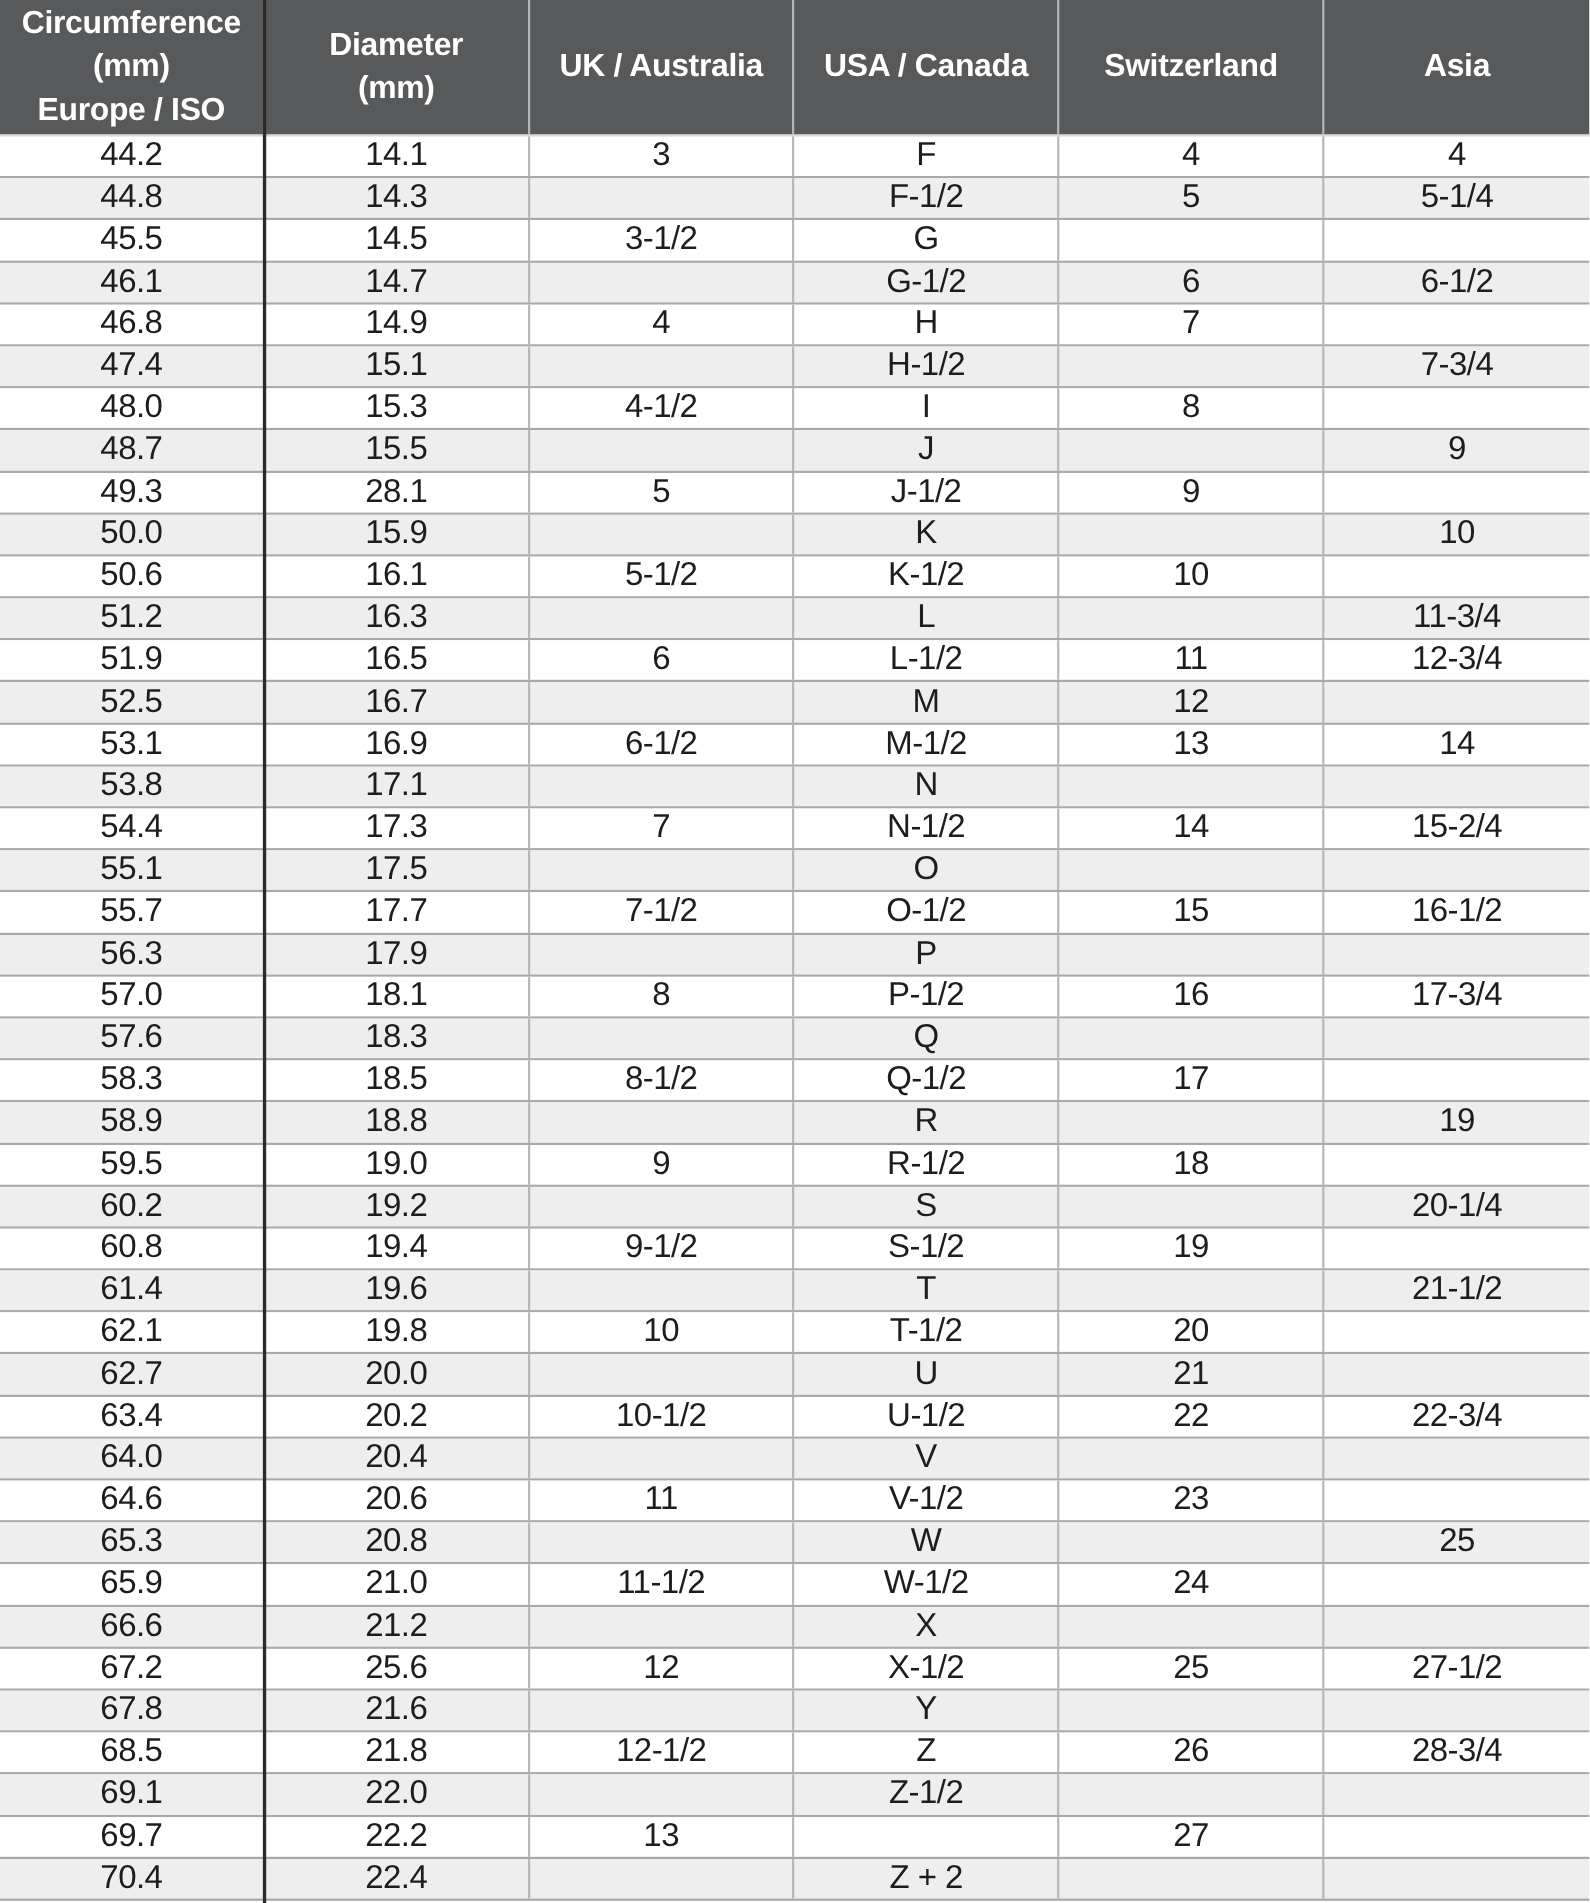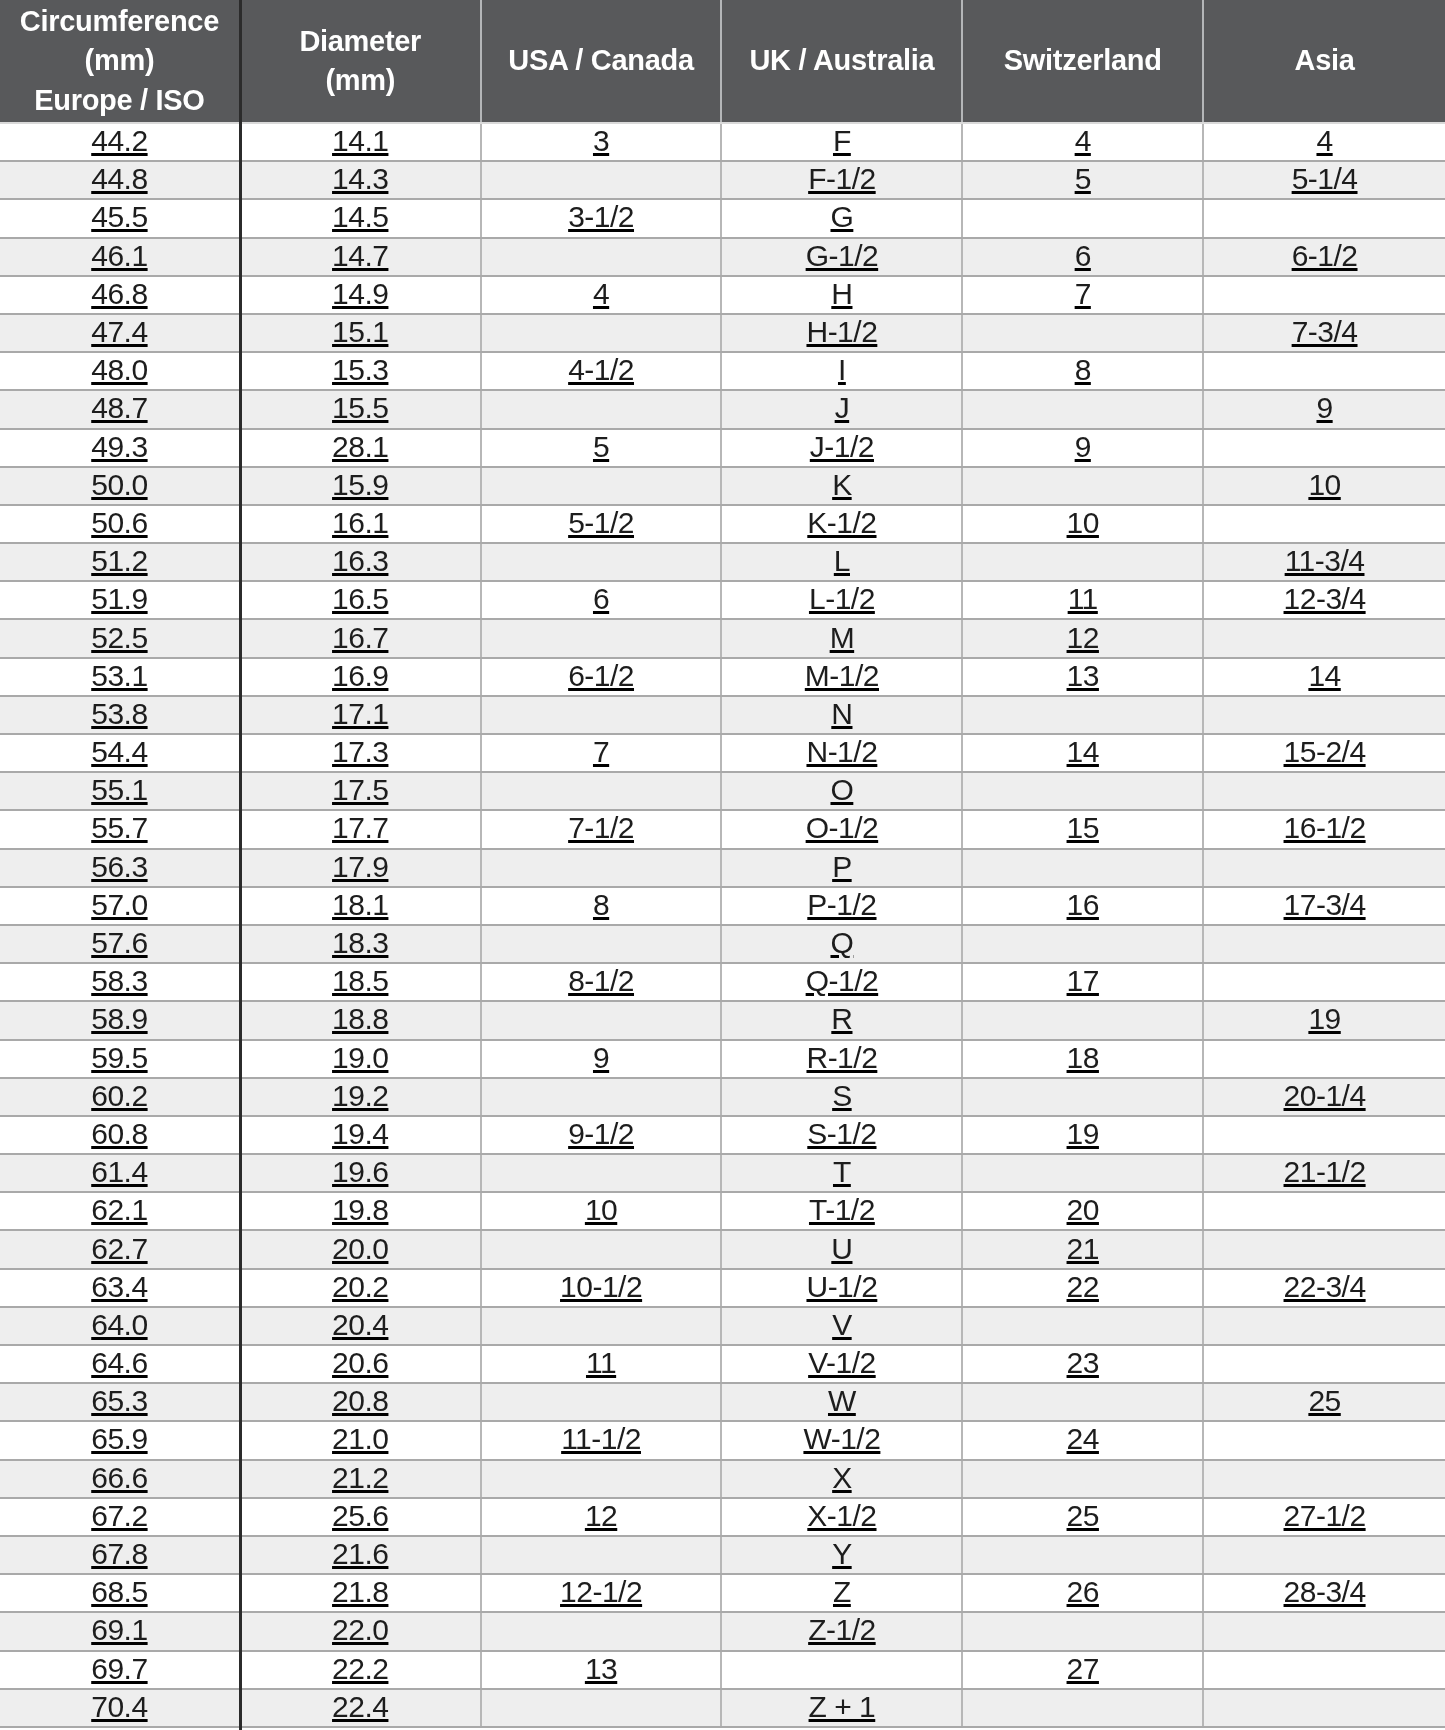--- a/index.html
+++ b/index.html
@@ -31,21 +31,21 @@
     font-weight: bold;
     font-size: 29px;
     line-height: 1.35;
     display: flex; align-items: center; justify-content: center;
     text-align: center;
     white-space: pre-line;
     border-right: 2px solid #b4b6b8;
     letter-spacing: -0.3px;
   }
   .th:last-child { border-right: none; }
-  .tbody { flex: 1 1 auto; text-decoration: underline; }
+  .tbody { flex: 1 1 auto; }
   .tr {
     display: grid;
     grid-template-columns: repeat(6, 1fr);
     height: 38.2px;
     border-bottom: 2px solid #a9a9a9;
     background: #ffffff;
   }
   .tr:nth-child(even) { background: #eeeeee; }
   .td {
     font-size: 30px;
@@ -69,22 +69,22 @@
 <body>
 
 <div class="page">
   <div class="ring-table">
     <div class="thead">
       <div class="th">Circumference
 (mm)
 Europe / ISO</div>
       <div class="th">Diameter
 (mm)</div>
+      <div class="th">UK / Australia</div>
       <div class="th">USA / Canada</div>
-      <div class="th">UK / Australia</div>
       <div class="th">Switzerland</div>
       <div class="th">Asia</div>
     </div>
     <div class="tbody" id="tbody">
         <div class="tr">
           <div class="td">44.2</div>
           <div class="td">14.1</div>
           <div class="td">3</div>
           <div class="td">F</div>
           <div class="td">4</div>
@@ -407,20 +407,20 @@
           <div class="td">22.2</div>
           <div class="td">13</div>
           <div class="td"></div>
           <div class="td">27</div>
           <div class="td"></div>
         </div>
         <div class="tr">
           <div class="td">70.4</div>
           <div class="td">22.4</div>
           <div class="td"></div>
-          <div class="td">Z + 1</div>
+          <div class="td">Z + 2</div>
           <div class="td"></div>
           <div class="td"></div>
         </div>
       </div>
   </div>
   <div class="dark-divider"></div>
 </div>
 
 </body></html>

